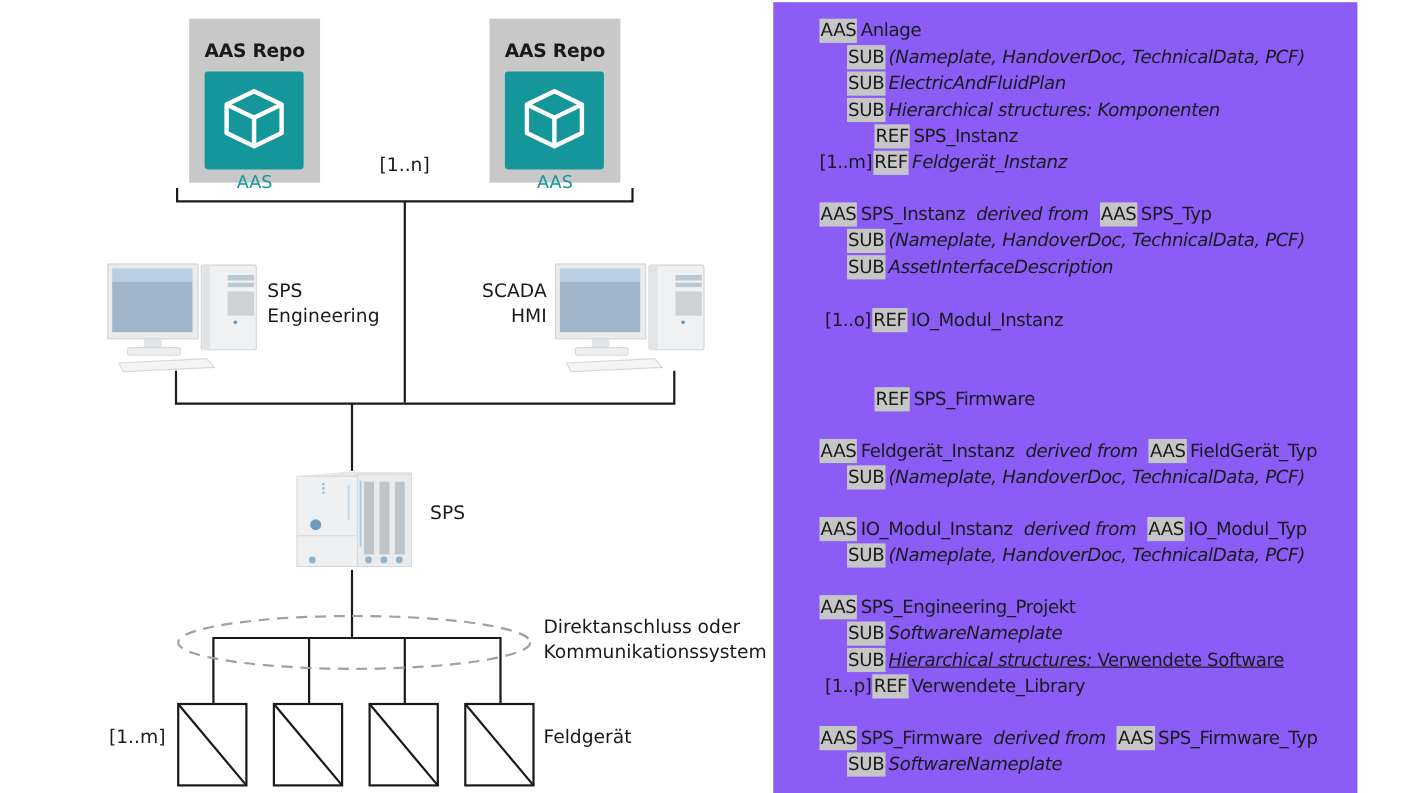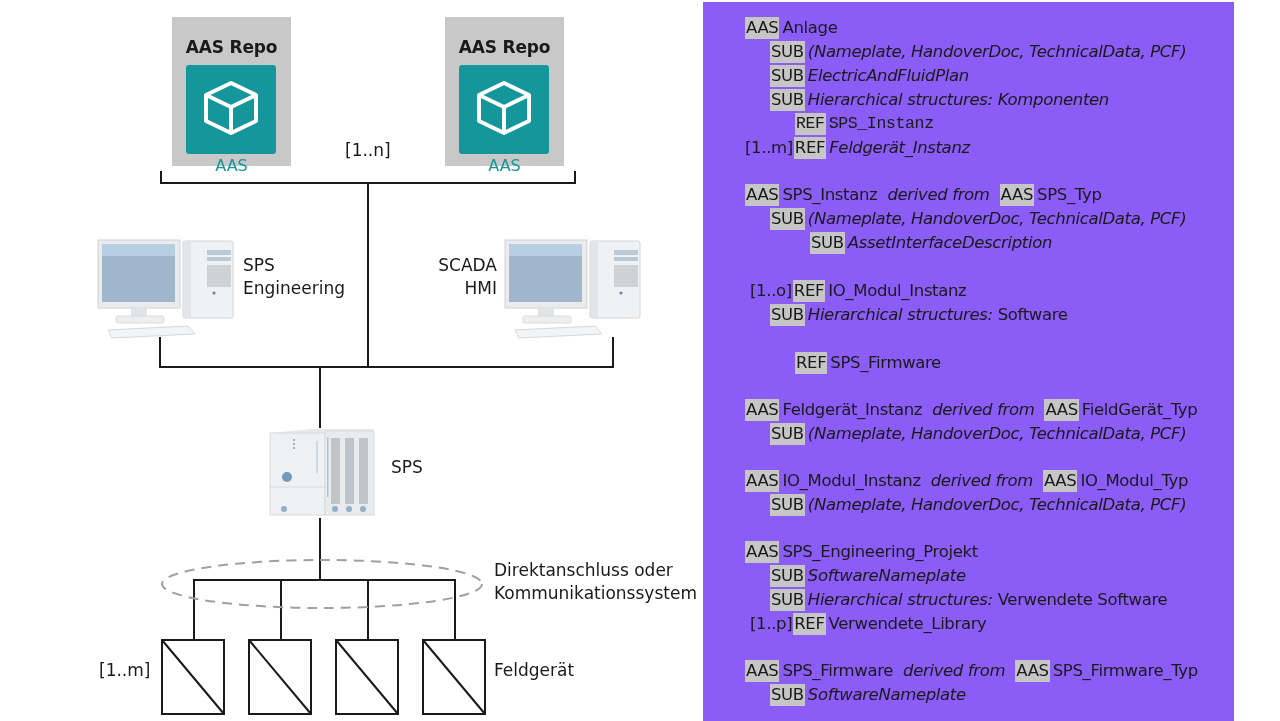--- a/index.html
+++ b/index.html
@@ -192,31 +192,30 @@
   </div>
   <div class="lbl" id="lbl-feld-mult">[1..m]</div>
   <div class="lbl" id="lbl-feld">Feldgerät</div>
 </div>
 
 <div id="panel">
     <div class="line" style="top: 15px; left: 42px;"><span class="kw">AAS</span><span>Anlage</span></div>
     <div class="line" style="top: 39px; left: 67px;"><span class="kw">SUB</span><span class="it">(Nameplate, HandoverDoc, TechnicalData, PCF)</span></div>
     <div class="line" style="top: 87px; left: 67px;"><span class="kw">SUB</span><span class="it">Hierarchical structures: Komponenten</span></div>
     <div class="line" style="top: 63px; left: 67px;"><span class="kw">SUB</span><span class="it">ElectricAndFluidPlan</span></div>
-    <div class="line" style="top: 111px; left: 92px; font-family: Liberation Mono, monospace;"><span class="kw">REF</span><span>SPS_Instanz</span></div>
+    <div class="line" style="top: 111px; left: 92px;"><span class="kw">REF</span><span>SPS_Instanz</span></div>
     <div class="line" style="top: 135px; left: 42px;"><span class="mult">[1..m]</span><span class="kw">REF</span><span class="it">Feldgerät_Instanz</span></div>
     <div class="line" style="top: 182px; left: 42px;"><span class="kw">AAS</span><span>SPS_Instanz</span><span class="gap"></span><span class="it">derived from</span><span class="gap"></span><span class="kw">AAS</span><span>SPS_Typ</span></div>
     <div class="line" style="top: 206px; left: 67px;"><span class="kw">SUB</span><span class="it">(Nameplate, HandoverDoc, TechnicalData, PCF)</span></div>
-    <div class="line" style="top: 230px; left: 67px; margin-left: 40px;"><span class="kw">SUB</span><span class="it">AssetInterfaceDescription</span></div>
+    <div class="line" style="top: 230px; left: 67px;"><span class="kw">SUB</span><span class="it">AssetInterfaceDescription</span></div>
     <div class="line" style="top: 278px; left: 47px;"><span class="mult">[1..o]</span><span class="kw">REF</span><span>IO_Modul_Instanz</span></div>
-    <div class="line" style="top: 302px; left: 67px;"><span class="kw">SUB</span><span class="it">Hierarchical structures: </span><span>Software</span></div>
     <div class="line" style="top: 350px; left: 92px;"><span class="kw">REF</span><span>SPS_Firmware</span></div>
     <div class="line" style="top: 397px; left: 42px;"><span class="kw">AAS</span><span>Feldgerät_Instanz</span><span class="gap"></span><span class="it">derived from</span><span class="gap"></span><span class="kw">AAS</span><span>FieldGerät_Typ</span></div>
     <div class="line" style="top: 421px; left: 67px;"><span class="kw">SUB</span><span class="it">(Nameplate, HandoverDoc, TechnicalData, PCF)</span></div>
     <div class="line" style="top: 468px; left: 42px;"><span class="kw">AAS</span><span>IO_Modul_Instanz</span><span class="gap"></span><span class="it">derived from</span><span class="gap"></span><span class="kw">AAS</span><span>IO_Modul_Typ</span></div>
     <div class="line" style="top: 492px; left: 67px;"><span class="kw">SUB</span><span class="it">(Nameplate, HandoverDoc, TechnicalData, PCF)</span></div>
     <div class="line" style="top: 539px; left: 42px;"><span class="kw">AAS</span><span>SPS_Engineering_Projekt</span></div>
     <div class="line" style="top: 563px; left: 67px;"><span class="kw">SUB</span><span class="it">SoftwareNameplate</span></div>
-    <div class="line" style="top: 587px; left: 67px;"><span class="kw">SUB</span><span class="it">Hierarchical structures: </span><span>Verwendete Software</span></div>
+    <div class="line" style="top: 587px; left: 67px; text-decoration: underline;"><span class="kw">SUB</span><span class="it">Hierarchical structures: </span><span>Verwendete Software</span></div>
     <div class="line" style="top: 611px; left: 47px;"><span class="mult">[1..p]</span><span class="kw">REF</span><span>Verwendete_Library</span></div>
     <div class="line" style="top: 658px; left: 42px;"><span class="kw">AAS</span><span>SPS_Firmware</span><span class="gap"></span><span class="it">derived from</span><span class="gap"></span><span class="kw">AAS</span><span>SPS_Firmware_Typ</span></div>
     <div class="line" style="top: 682px; left: 67px;"><span class="kw">SUB</span><span class="it">SoftwareNameplate</span></div>
   </div>
 
 </body></html>

